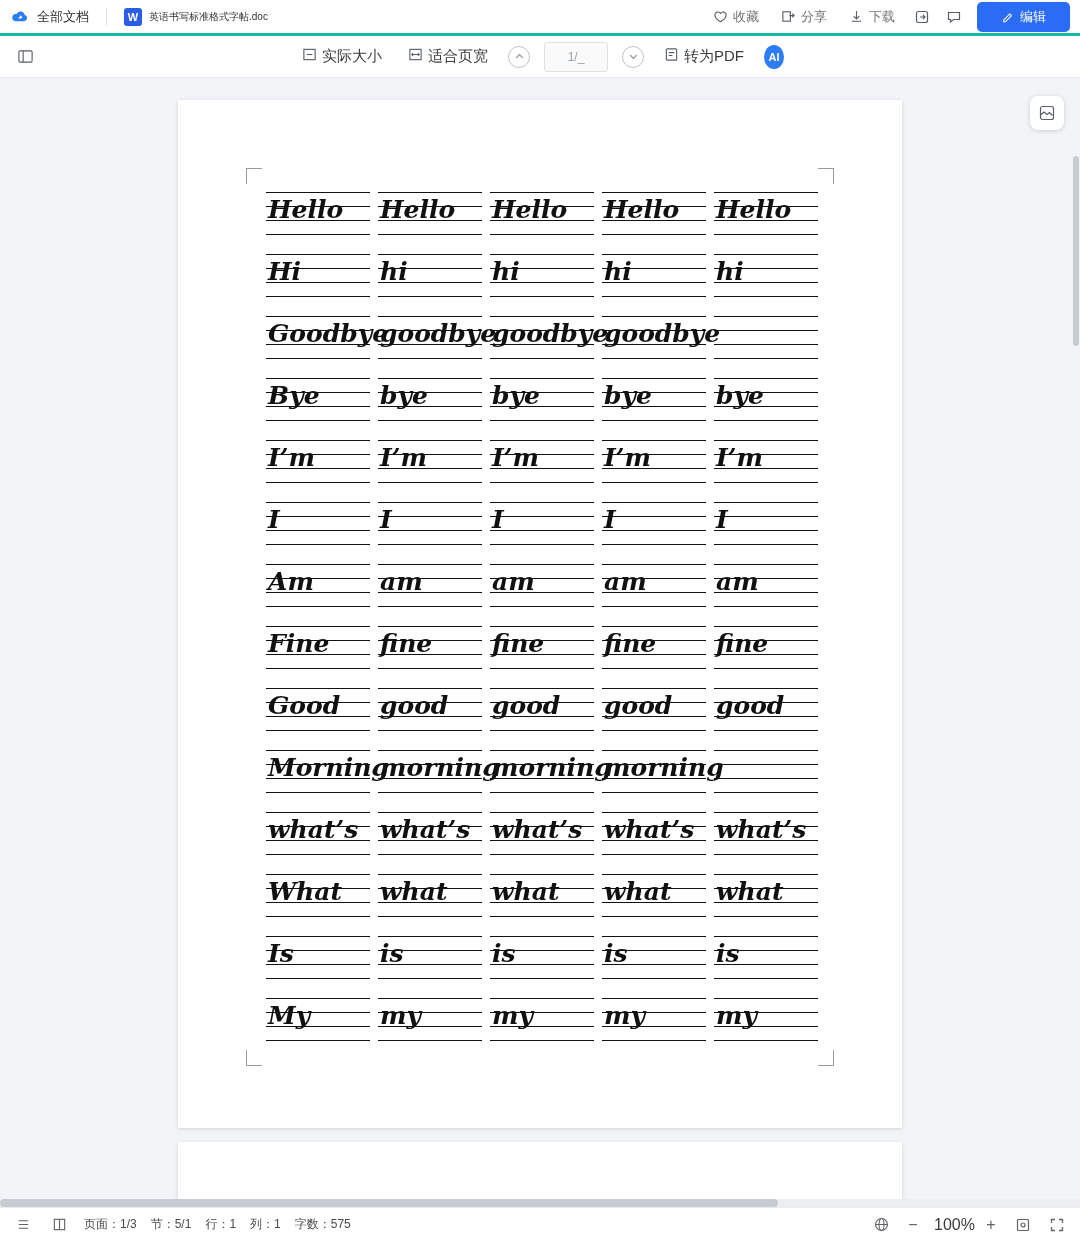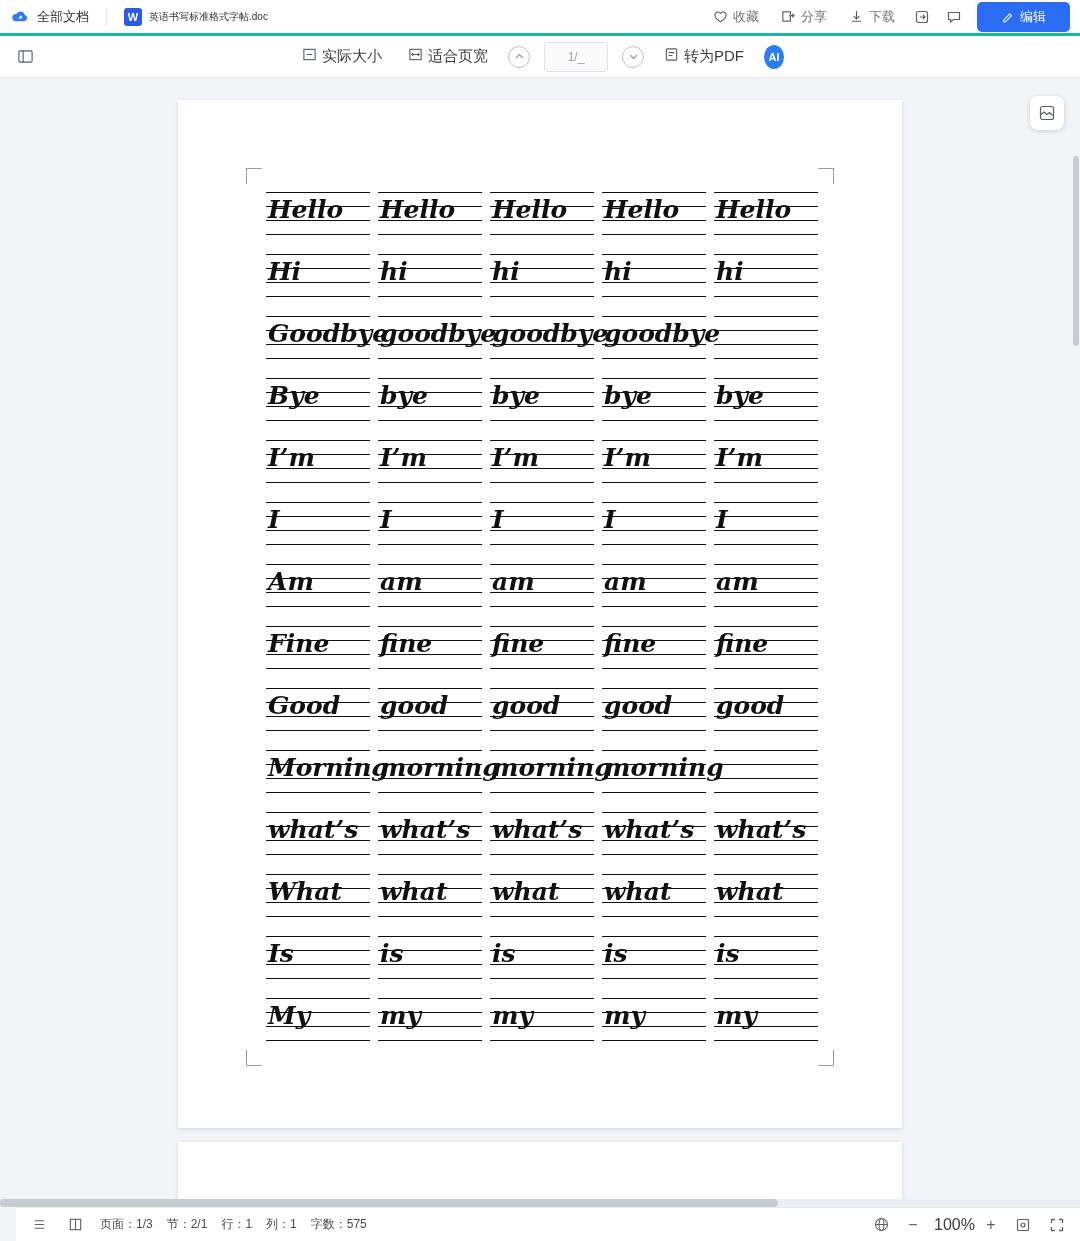--- a/index.html
+++ b/index.html
@@ -180,21 +180,20 @@
   }
 
   
   .statusbar {
     height: 34px; background: #fff;
     border-top: 1px solid #e8eaed;
     display: flex; align-items: center;
     padding: 4px 12px; gap: 14px;
     font-size: 12px; color: #4a4a4a;
     flex: 0 0 34px;
-    margin-left: 16px;
   }
   .sb-icon {
     width: 22px; height: 22px;
     display: flex; align-items: center; justify-content: center;
     color: #606266; cursor: pointer; border-radius: 3px;
   }
   .sb-item { cursor: default; white-space: nowrap; }
   .sb-right { margin-left: auto; display: flex; align-items: center; gap: 12px; }
   .zoom-btn { cursor: pointer; color: #606266; font-size: 16px; width: 18px; text-align: center; }
   .zoom-val { font-size: 16px; color: #3c3c3c; width: 36px; text-align: center; }
@@ -750,21 +749,21 @@
           <path d="M3 4h10M3 8h10M3 12h10" stroke="#606266" stroke-width="1.3"></path>
         </svg>
     </div>
     <div class="sb-icon">
       <svg width="15" height="15" viewBox="0 0 16 16">
           <rect x="2.5" y="2.5" width="11" height="11" fill="none" stroke="#606266" stroke-width="1.2"></rect>
           <line x1="8" y1="2.5" x2="8" y2="13.5" stroke="#606266" stroke-width="1.2"></line>
         </svg>
     </div>
     <span class="sb-item">页面：1/3</span>
-    <span class="sb-item">节：2/1</span>
+    <span class="sb-item">节：5/1</span>
     <span class="sb-item">行：1</span>
     <span class="sb-item">列：1</span>
     <span class="sb-item">字数：575</span>
 
     <div class="sb-right">
       <div class="sb-icon">
         <svg width="17" height="17" viewBox="0 0 18 18">
             <circle cx="9" cy="9" r="6.3" fill="none" stroke="#606266" stroke-width="1.2"></circle>
             <ellipse cx="9" cy="9" rx="2.6" ry="6.3" fill="none" stroke="#606266" stroke-width="1.1"></ellipse>
             <path d="M2.9 9h12.2" stroke="#606266" stroke-width="1.1"></path>

